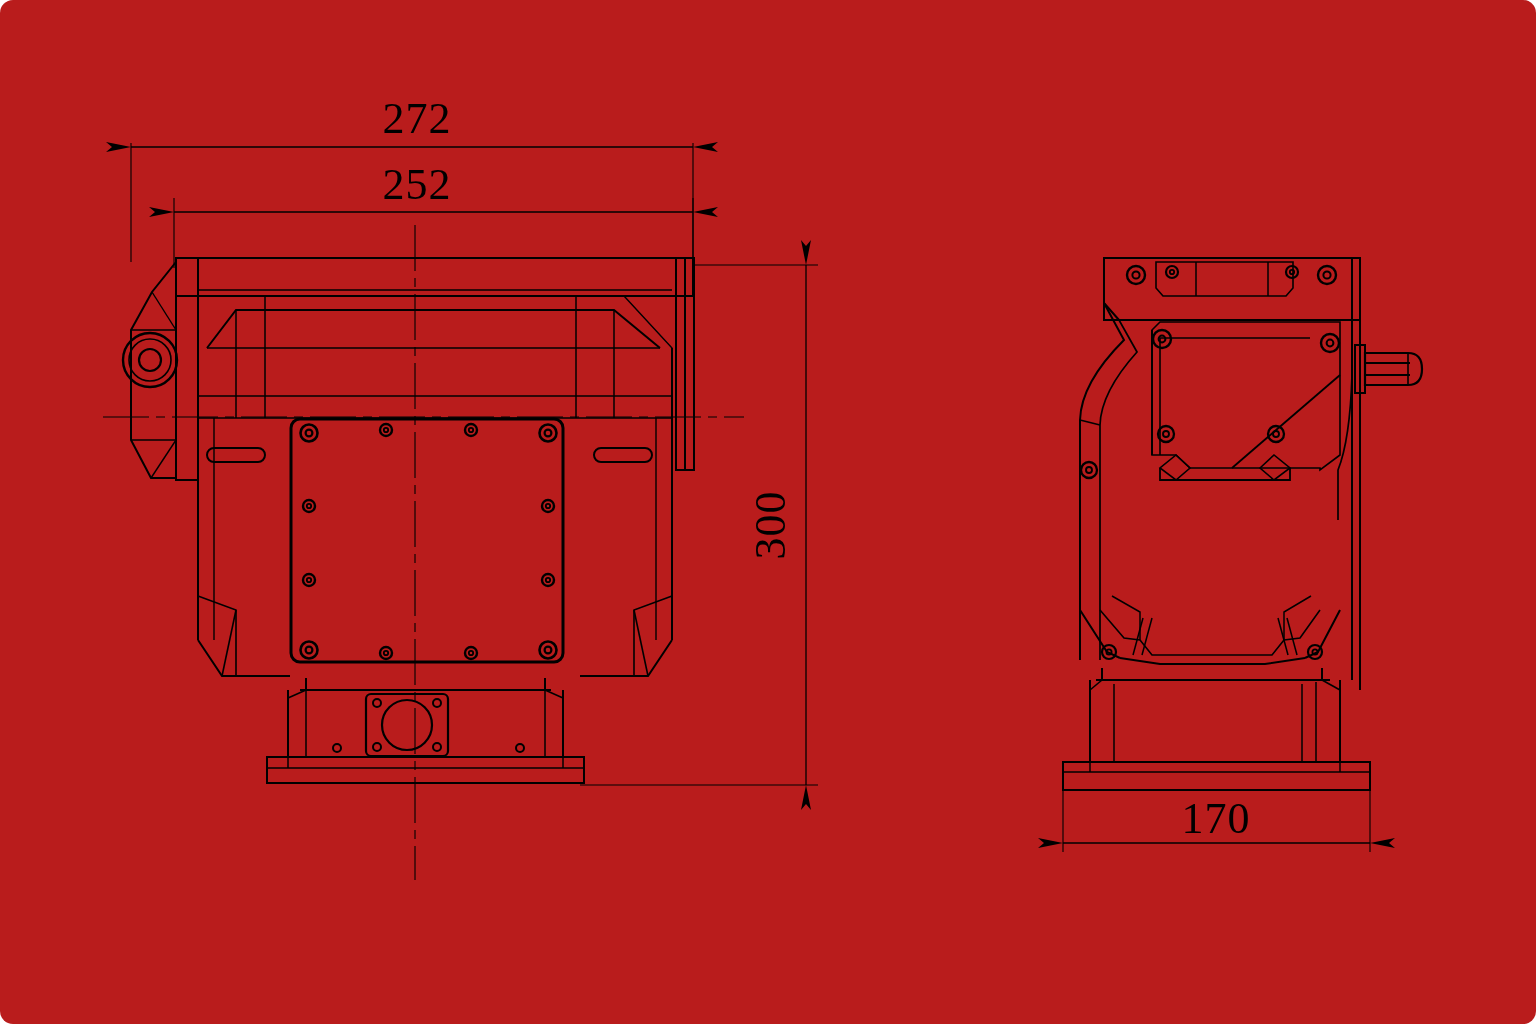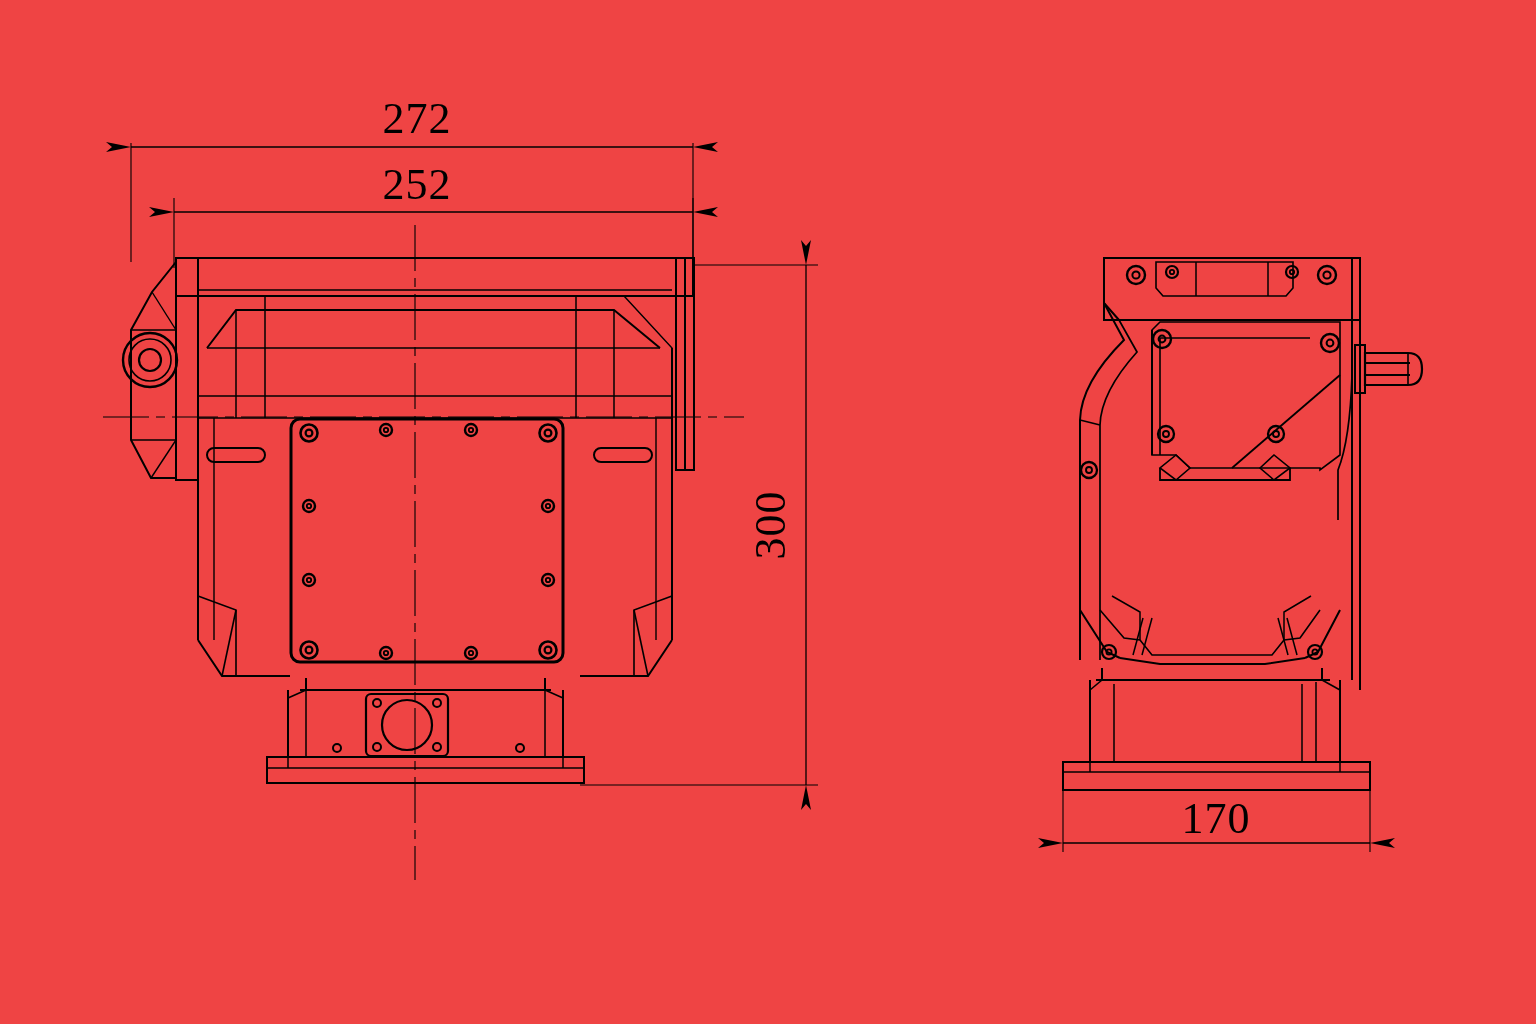--- a/index.html
+++ b/index.html
@@ -1,21 +1,21 @@
 <!DOCTYPE html>
 <html><head>
 <meta charset="utf-8">
 <style>
   html,body{margin:0;padding:0;background:#ffffff;}
   body{
     width:1536px;height:1024px;
     font-family:"Liberation Serif","DejaVu Serif",serif;
     overflow:hidden;
   }
-  #sheet{position:relative;width:1536px;height:1024px;background:#ef4444;}
+  #sheet{position:relative;width:1536px;height:1024px;background:#b91c1c;border-radius:13px;}
   svg{display:block;}
   .dimtext{
     font-family:"Liberation Serif","DejaVu Serif",serif;
     font-size:44px;
     fill:#000;
     text-anchor:middle;
     letter-spacing:1px;
   }
 </style>
 </head>

